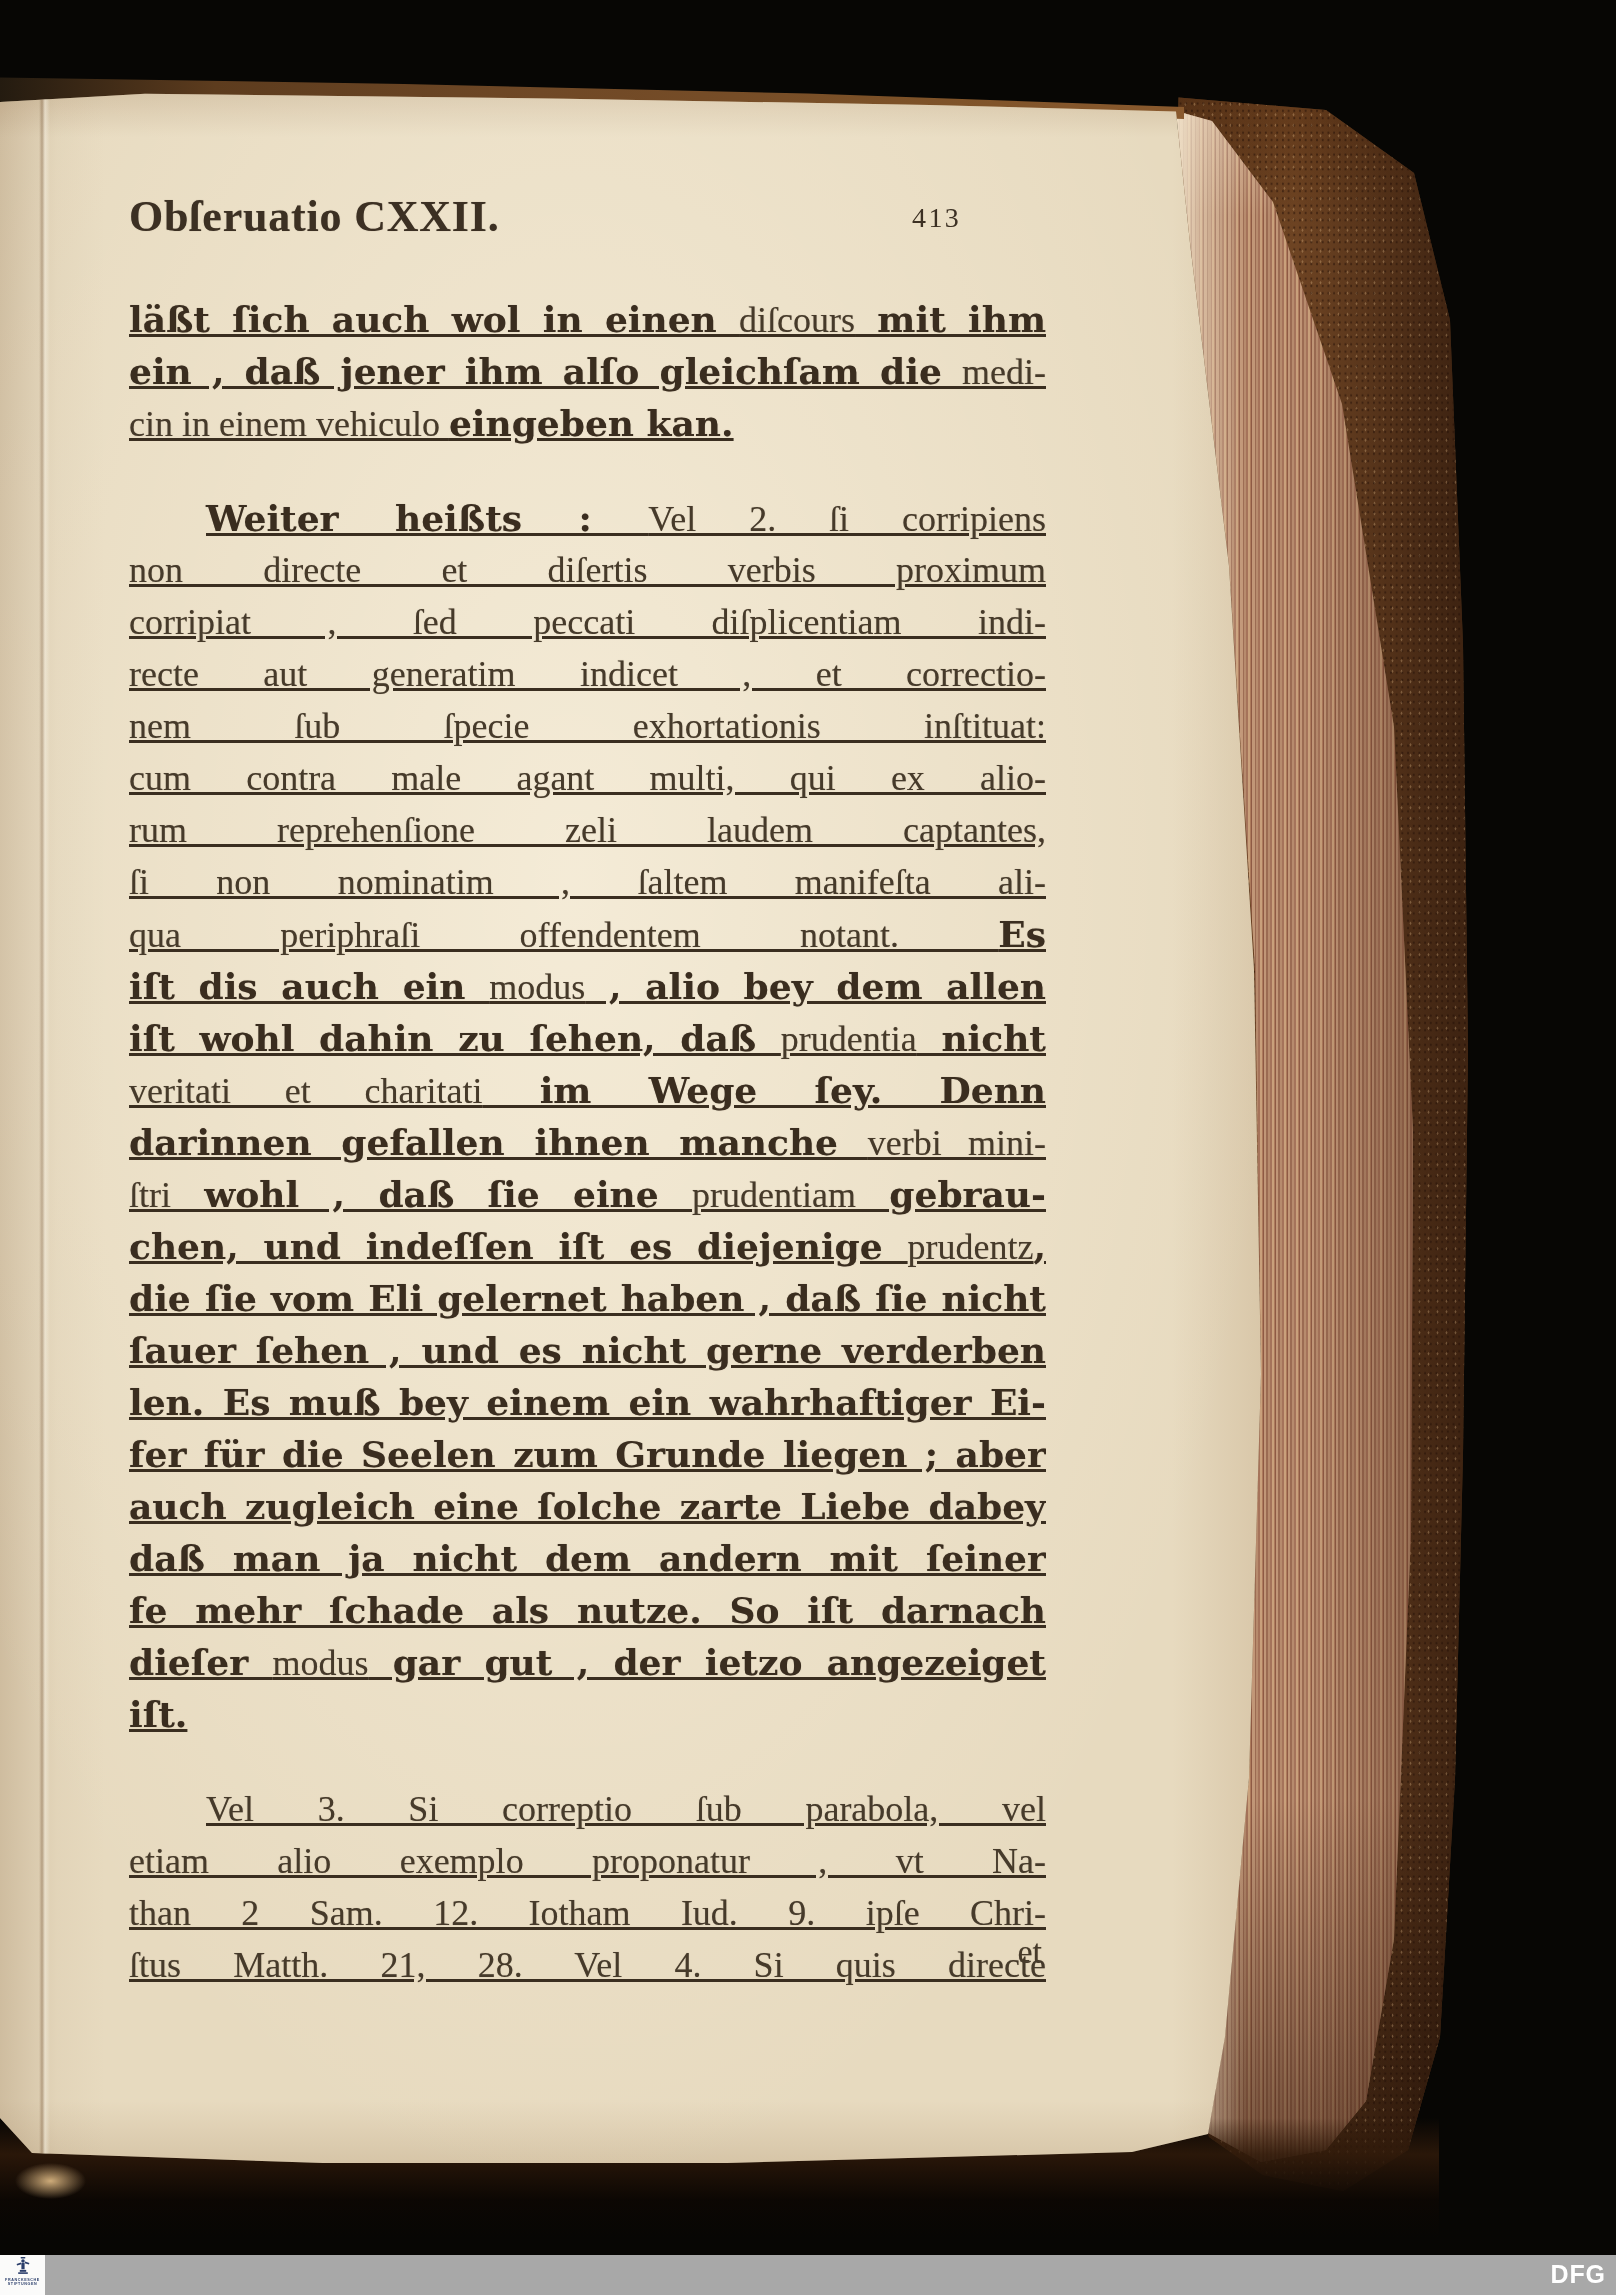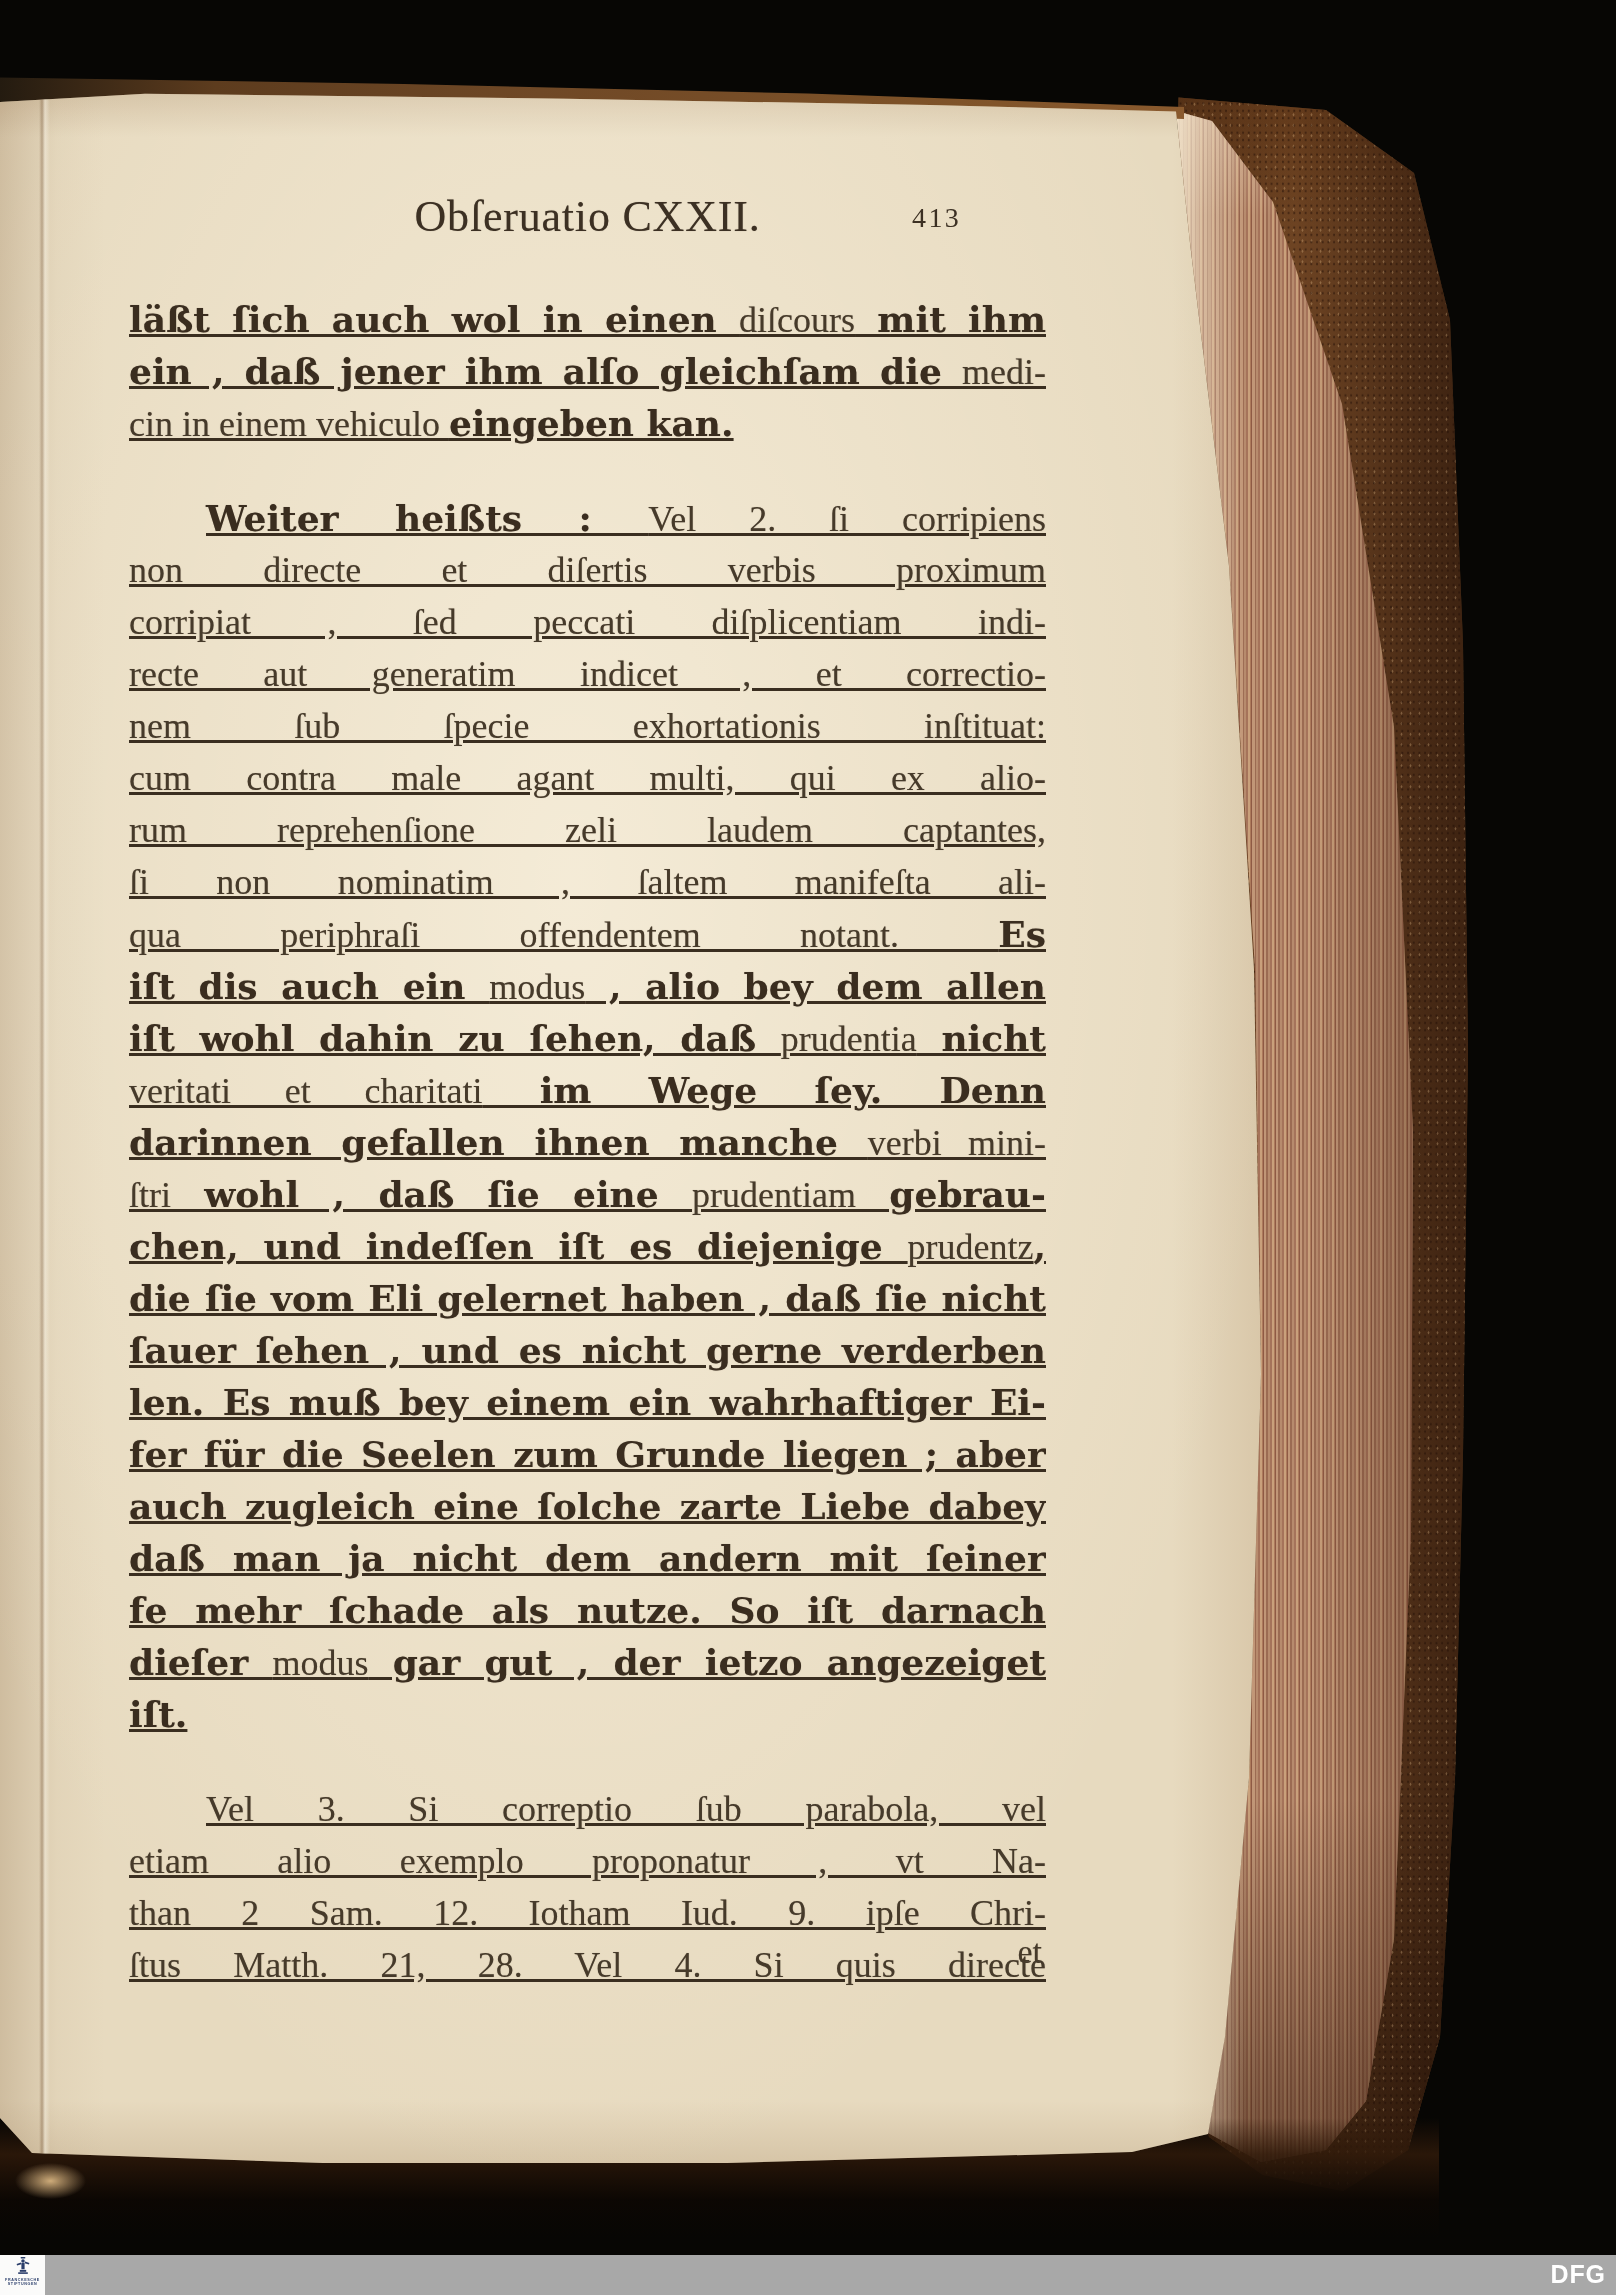--- a/index.html
+++ b/index.html
@@ -53,22 +53,22 @@
       #e7dabf;
     clip-path:polygon(0 13px,145px 4.8px,566px 9.7px,930px 16px,1176px 22.6px,
       1190px 154px,1229px 477px,1254px 881px,1261px 1285px,1249px 1689px,
       1225px 1948px,1208px 2045px,1132px 2063px,727px 2074px,323px 2074px,32px 2064px,0 2029px);}
 
   .stain{position:absolute;left:14.5px;top:2163px;width:71px;height:36px;
     background:radial-gradient(closest-side, rgba(216,180,128,.95), rgba(216,180,128,0));}
 
   
   .content{position:absolute;left:0;top:0;width:1617px;height:2295px;color:#3a2e20;}
-  .title{position:absolute;left:129px;top:191px;width:917px;text-align:center;
-    font-size:44px;letter-spacing:0.8px;color:#3c3023;text-shadow:0 0 0.8px rgba(60,48,35,.45);}
+  .title{position:absolute;left:129px;top:191px;width:917px;text-align:left;
+    font-size:44px;letter-spacing:0.8px;color:#3c3023;text-shadow:0 0 0.8px rgba(60,48,35,.45);font-weight:bold;}
   .pagenum{position:absolute;left:912px;top:202px;font-size:28px;letter-spacing:2.4px;color:#3c3023;}
 
   .body{position:absolute;left:129px;top:293px;width:917px;}
   .text-line{height:52px;line-height:52px;font-size:36px;overflow:hidden;
     text-align:justify;text-align-last:justify;white-space:normal;
     text-shadow:0 0 0.8px rgba(59,47,34,.4);text-decoration:underline;}
   .text-line.endpara{text-align-last:left;}
   .text-line.indent{padding-left:77px;margin-top:43px;}
   .seg-f{font-family:"DejaVu Serif",serif;font-weight:700;color:#3a2d1f;}
   .seg-a{font-family:"Liberation Serif",serif;font-weight:400;color:#463a2a;}

